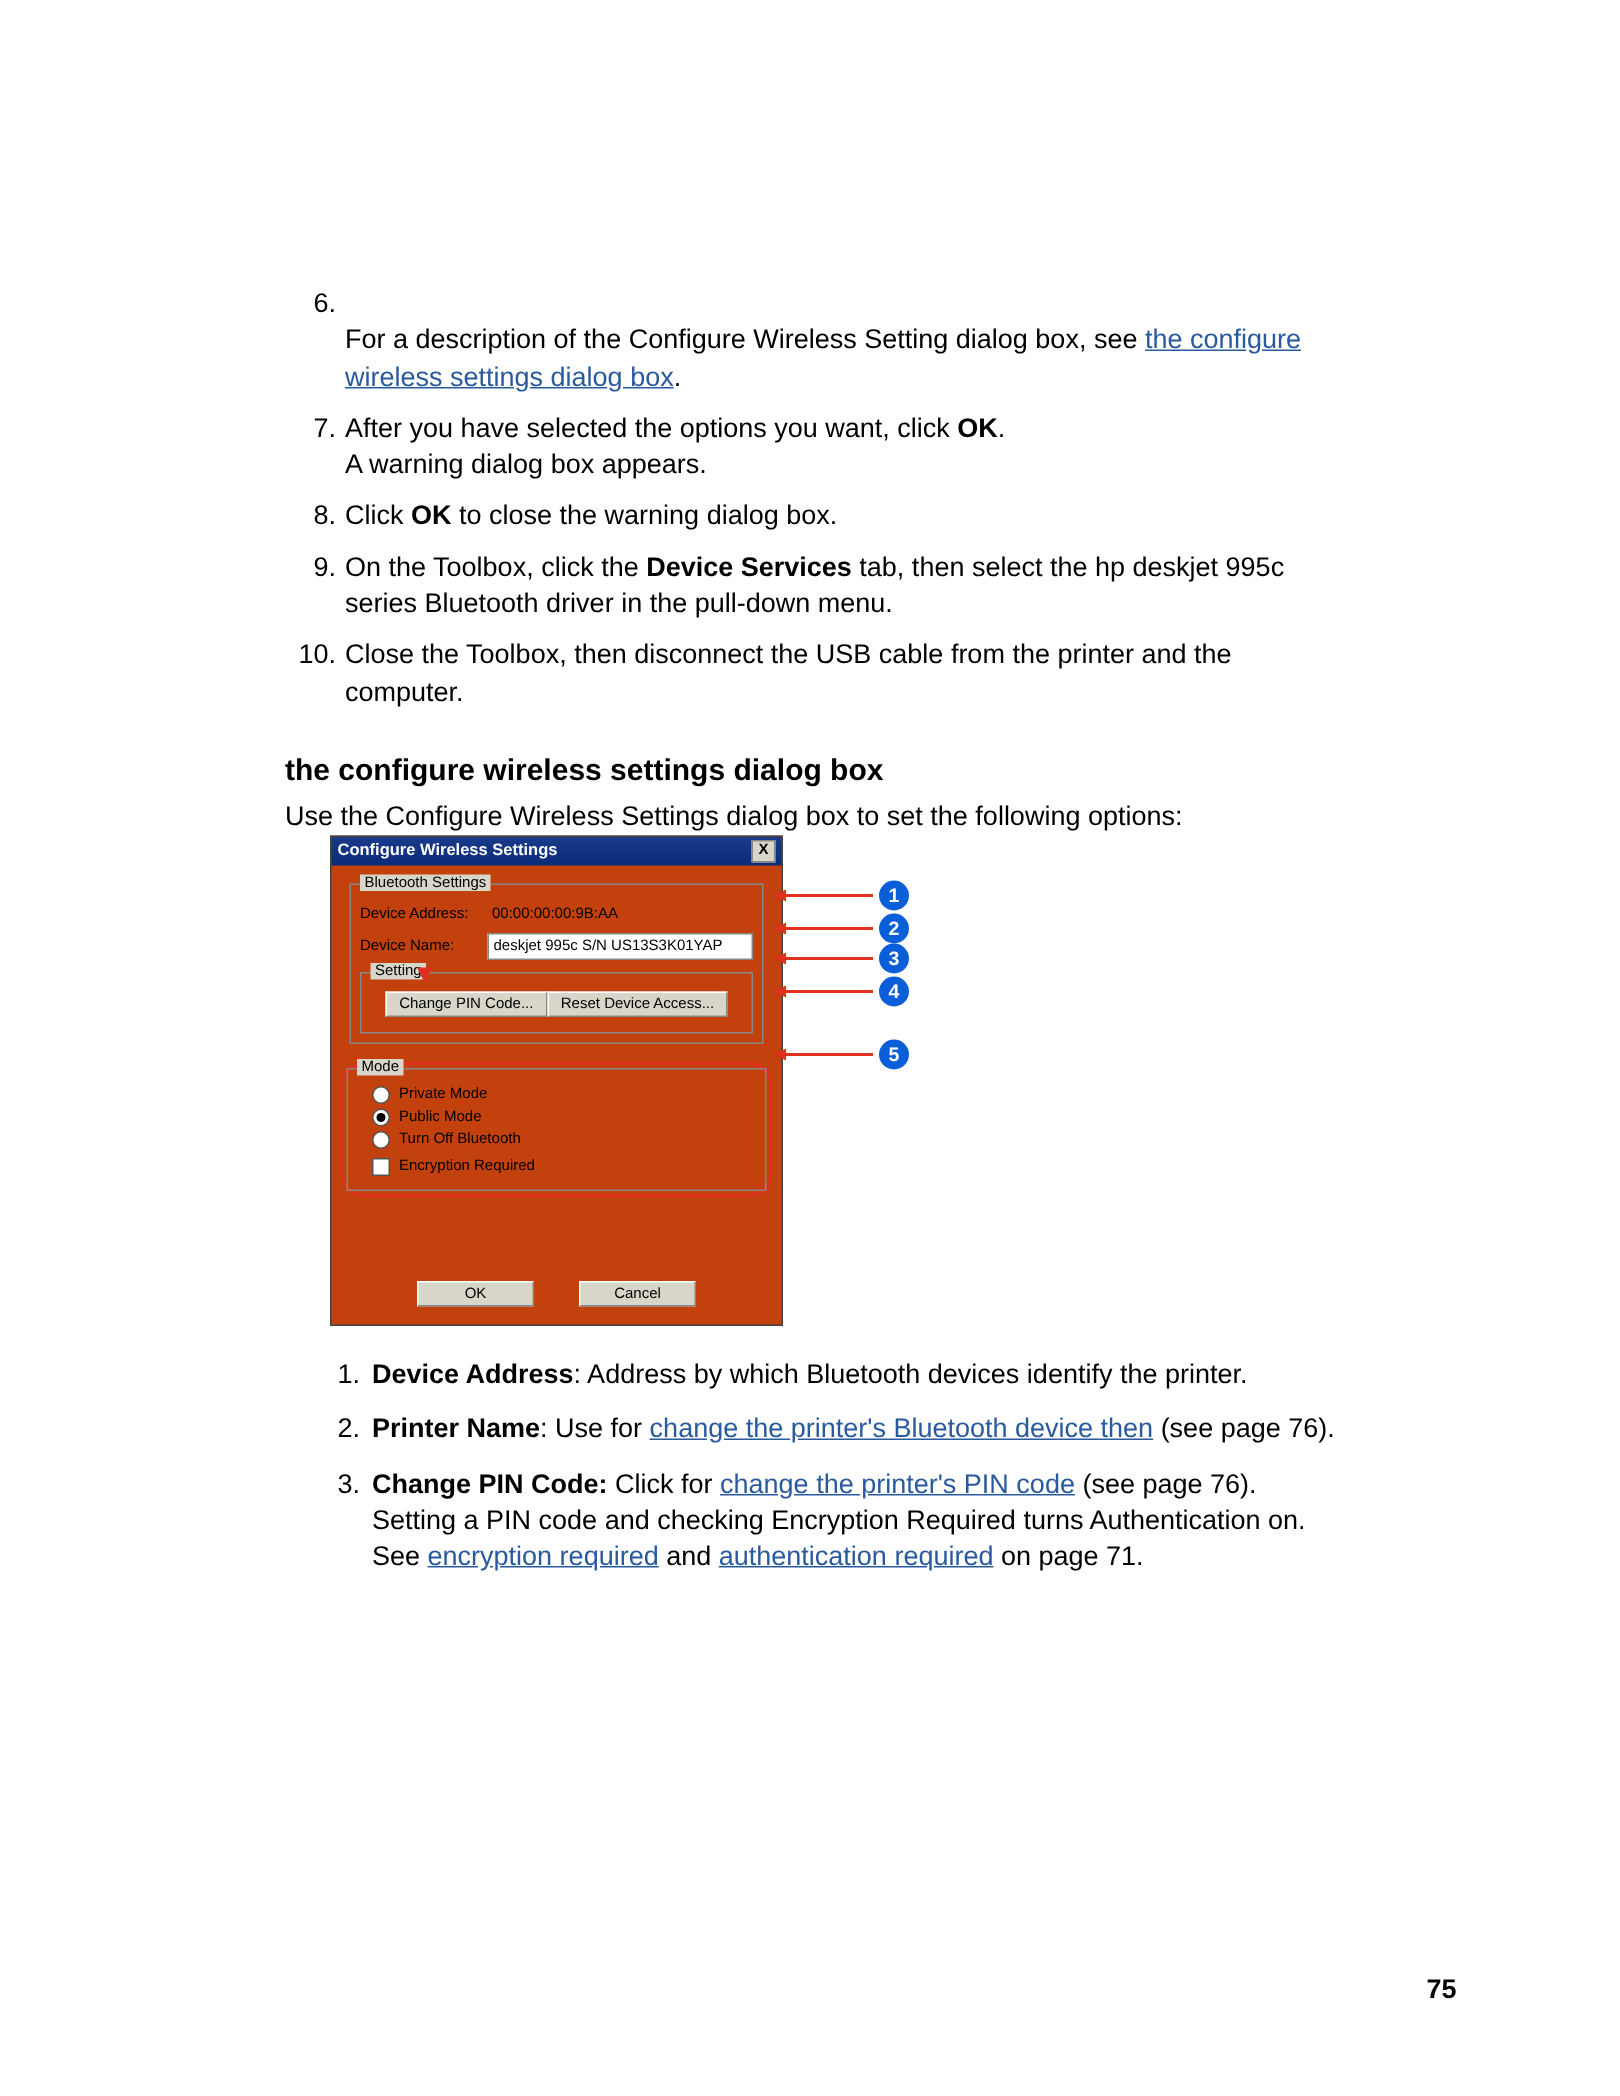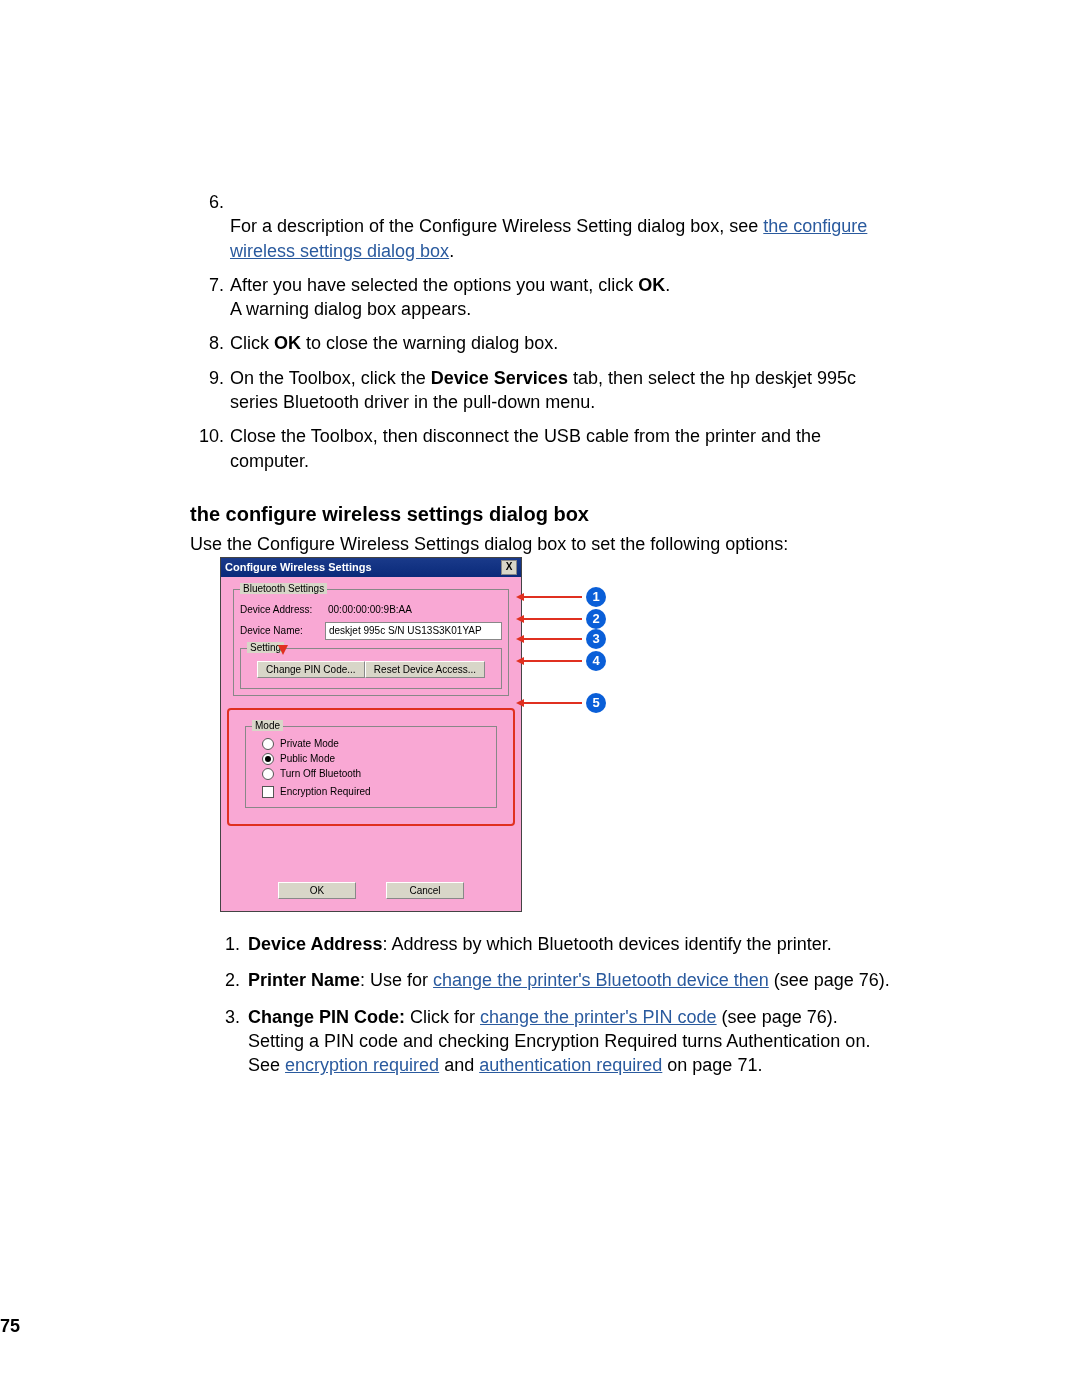--- a/index.html
+++ b/index.html
@@ -53,21 +53,21 @@
     font-size: 18px;
     margin: 0 0 2px 0;
   }
   .figure-row {
     display: flex;
     align-items: flex-start;
     margin: 0 0 20px 30px;
   }
   .dialog {
     width: 300px;
-    background: #f9a8d4;
+    background: #c2410c;
     border: 1px solid #444;
     font-family: Tahoma, Arial, sans-serif;
     font-size: 10px;
     color: #000;
     position: relative;
   }
   .titlebar {
     background: linear-gradient(#1a3a8a,#0a2a7a);
     color: #fff;
     font-weight: bold;
@@ -120,21 +120,21 @@
     border-top-color:#fff; border-left-color:#fff;
     padding:2px 8px;
     min-width:90px;
     text-align:center;
   }
   .radio-row { display:flex; align-items:center; margin:3px 0 3px 10px; font-size:10px;}
   .radio-row .r { width:10px;height:10px;border:1px solid #555;border-radius:50%;background:#fff;margin-right:6px;position:relative;}
   .radio-row .r.sel::after{content:"";position:absolute;inset:2px;border-radius:50%;background:#000;}
   .check-row { display:flex; align-items:center; margin:6px 0 3px 10px; font-size:10px;}
   .check-row .c { width:10px;height:10px;border:1px solid #555;background:#fff;margin-right:6px;}
-  .mode-outline { border:2px solid #e03020; border-radius:4px; padding:16px; margin:6px;}
+  .mode-outline { border:2px solid #e03020; border-radius:16px; padding:2px; margin:6px;}
   .mode-outline .fieldset{ margin:0;}
   .okcancel { display:flex; justify-content:center; gap:30px; padding:10px 0 12px;}
   .okcancel .winbtn{ min-width:60px;}
   .red-arrow-down {
     position:absolute;
     width:0;height:0;
     border-left:5px solid transparent;
     border-right:5px solid transparent;
     border-top:10px solid #e03020;
   }
@@ -173,21 +173,21 @@
     font-size:18px;
     line-height:1.35;
   }
   ol.desc > li { display:flex; margin-bottom:12px;}
   ol.desc .num { width:50px; flex:0 0 50px; text-align:right; padding-right:8px;}
   ol.desc .body { flex:1;}
   .page-number {
     position:absolute;
     bottom:60px;
     left:0; width:971px;
-    text-align:left;
+    text-align:right;
     font-weight:bold;
     font-size:18px;
   }
 </style>
 </head>
 <body>
 
 <div class="page">
 
   <ol class="steps">

